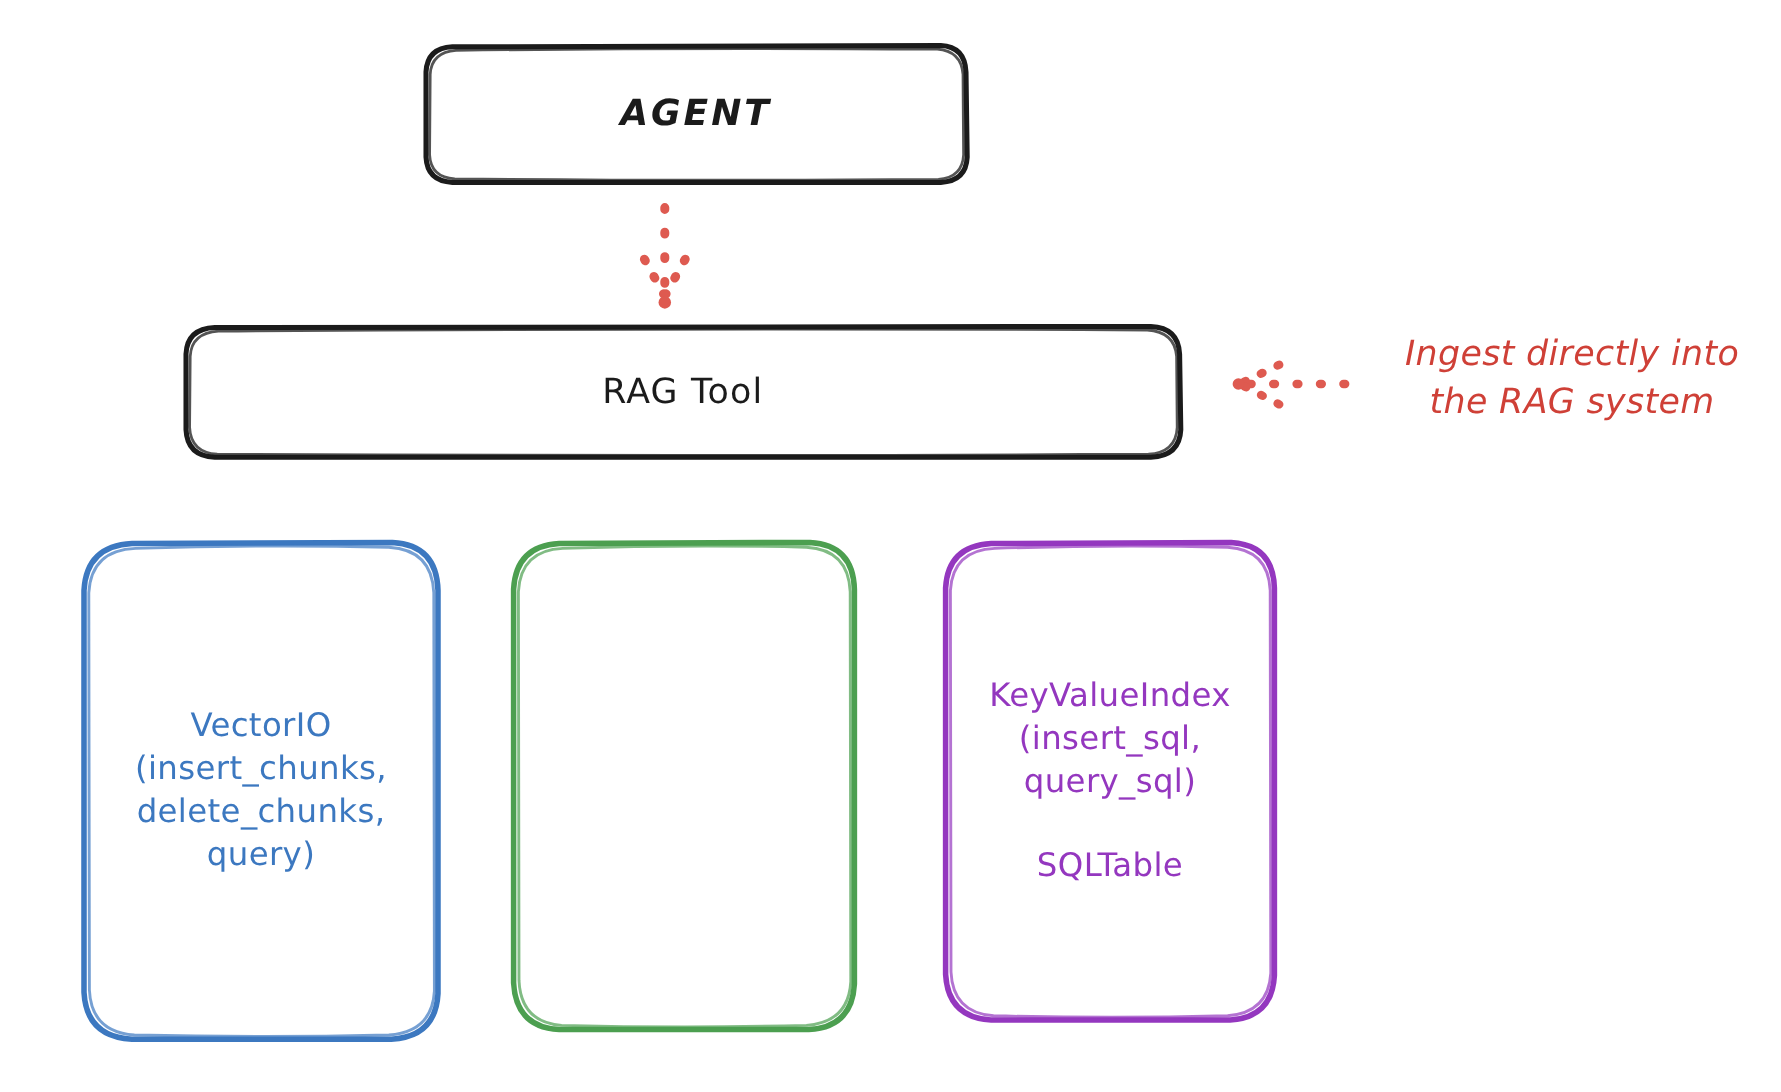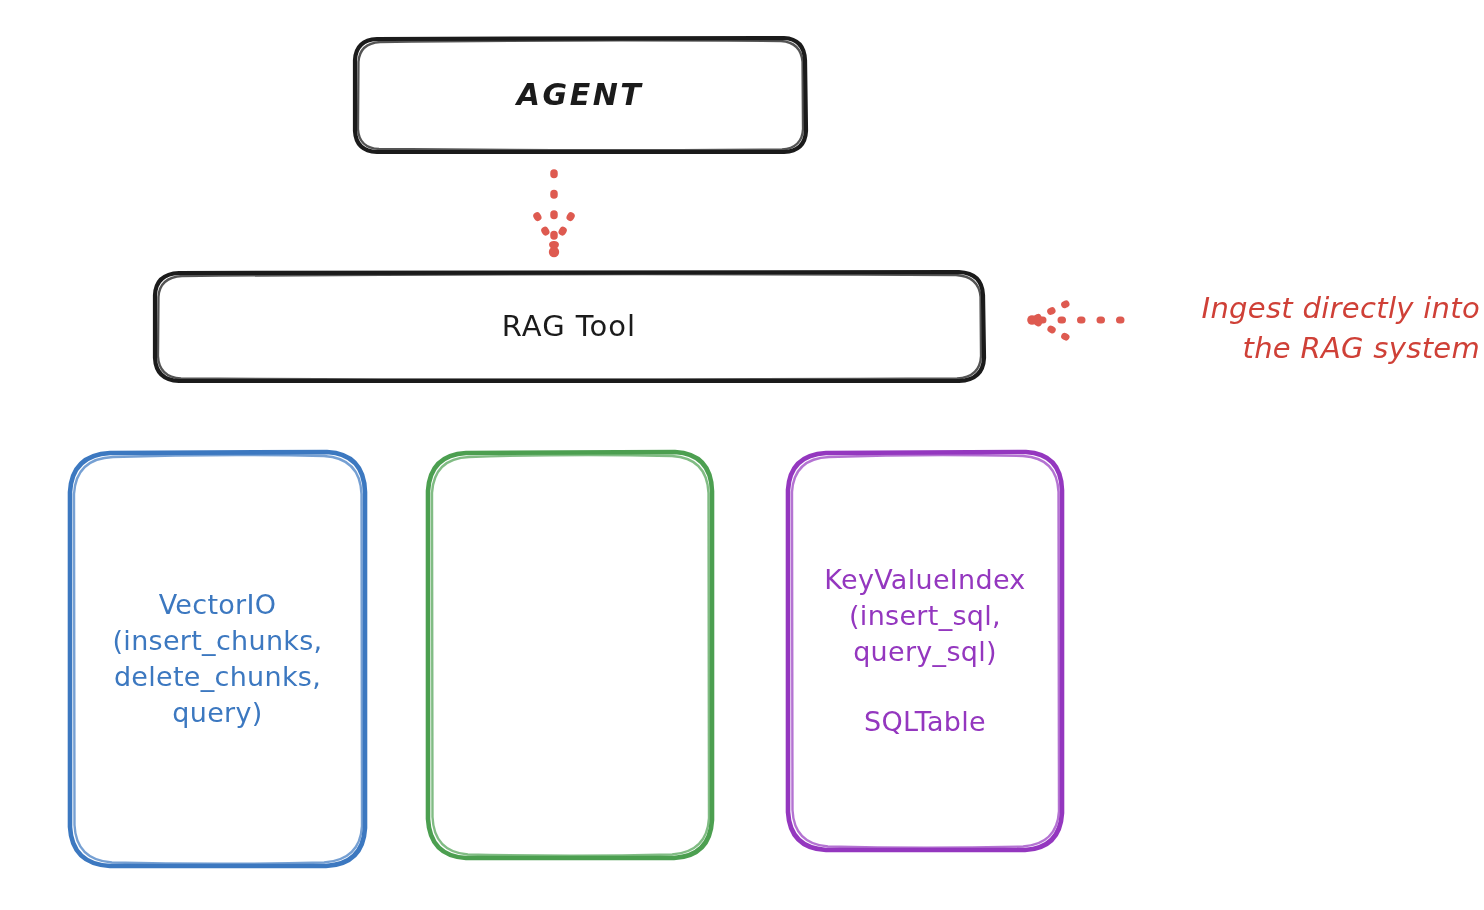--- a/index.html
+++ b/index.html
@@ -76,23 +76,23 @@
   .store-label .idx {
     margin-top: 34px;
   }
   #vector-box-label { left: 70px; top: 452px; width: 295px; height: 414px; color: #3c78c0; }
   #keyvalue-box-label { left: 428px; top: 452px; width: 284px; height: 406px; color: #4c9f50; }
   #relational-box-label { left: 788px; top: 452px; width: 274px; height: 398px; color: #9437bf; }
 
   #annotation-text {
     position: absolute;
     left: 1140px;
-    top: 288px;
+    top: 274px;
     width: 340px;
-    text-align: right;
+    text-align: center;
     font-size: 29px;
     line-height: 1.38;
     color: #cf4037;
     font-weight: 500;
     font-style: italic;
     letter-spacing: 0.3px;
     white-space: pre-line;
     font-family: "DejaVu Sans", sans-serif;
   }
 </style>

